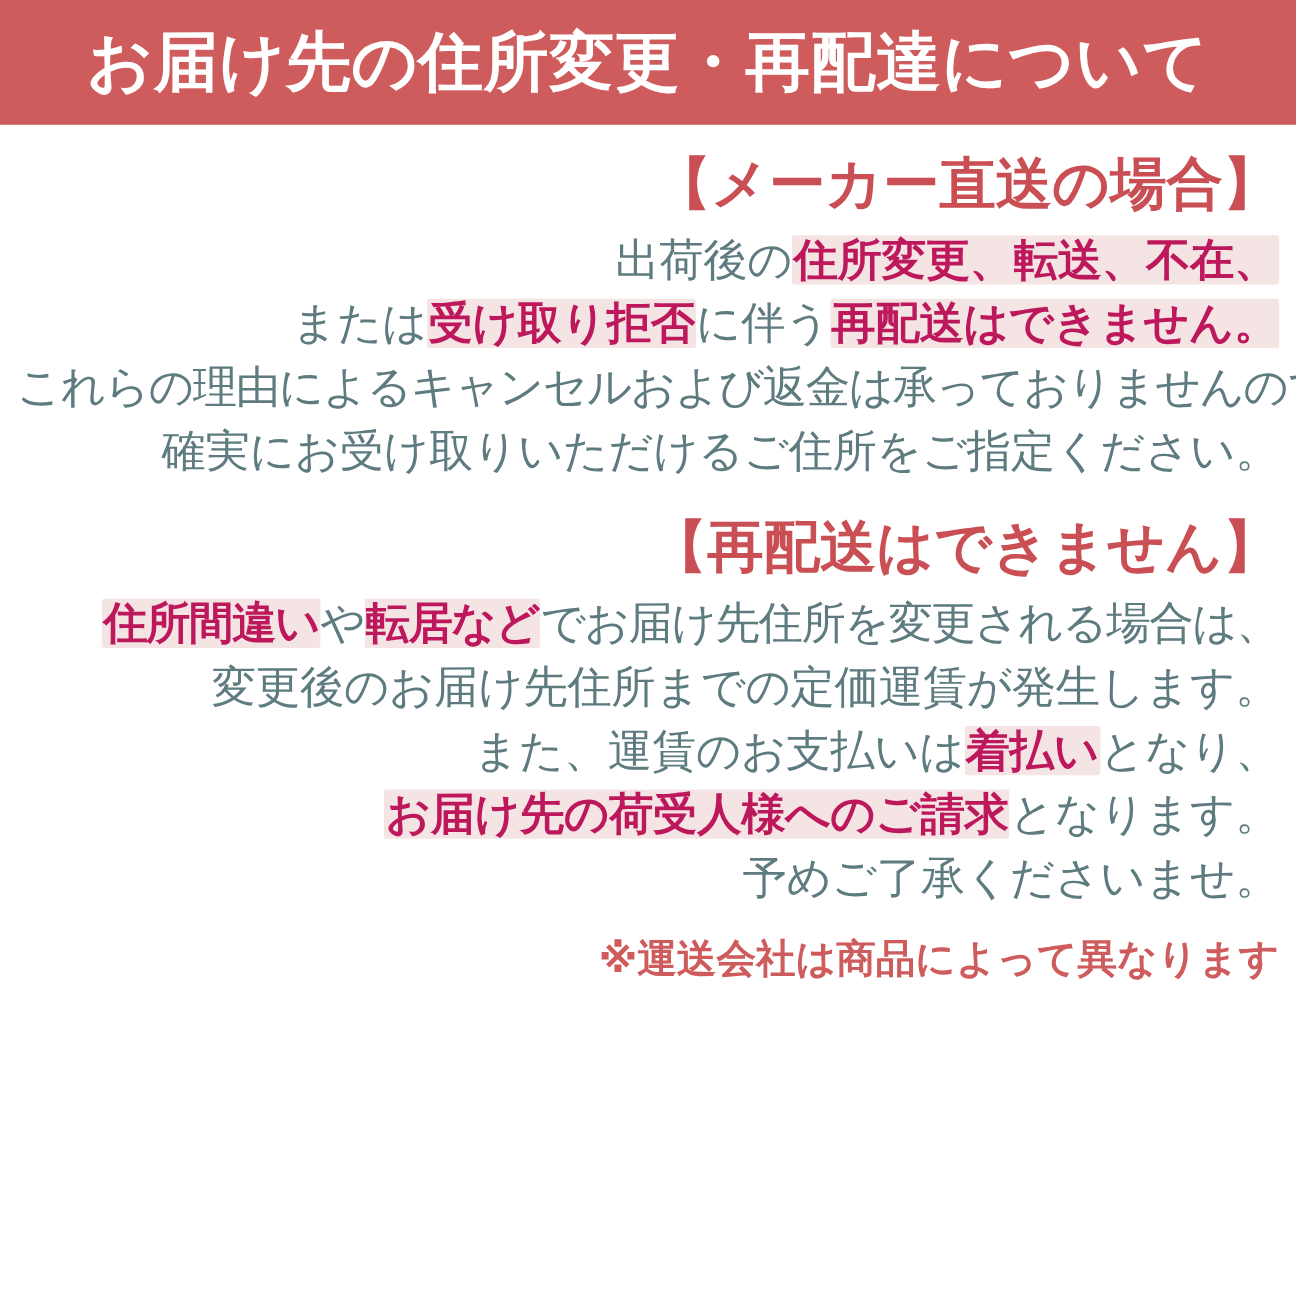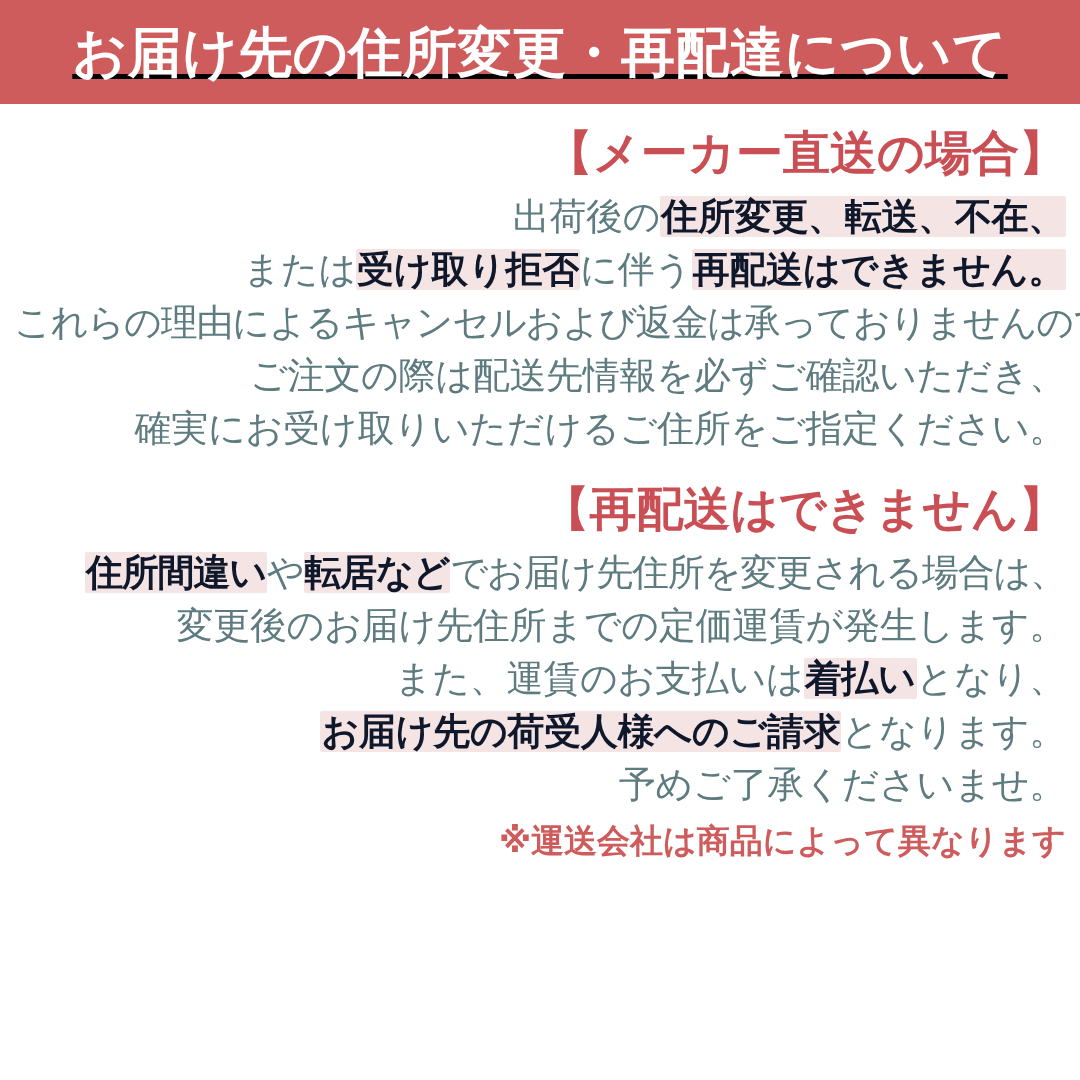--- a/index.html
+++ b/index.html
@@ -23,21 +23,20 @@
 
   
   .header {
     width: 100%;
     height: 104px;
     background: #cf5c5c;
     display: flex;
     align-items: center;
     justify-content: center;
     box-sizing: border-box;
-    text-decoration: underline;
   }
   .header-title {
     color: #ffffff;
     font-size: 54px;
     font-weight: bold;
     letter-spacing: 0.5px;
     line-height: 1;
     white-space: nowrap;
   }
 
@@ -67,33 +66,33 @@
     margin: 2px 0;
     white-space: nowrap;
     letter-spacing: -0.3px;
   }
   .line.tight {
     letter-spacing: -1.2px;
   }
 
   
   .hl-green {
-    color: #0f172a;
+    color: #be185d;
     background: #f5e4e4;
     font-weight: bold;
     padding: 0 1px;
     border-radius: 2px;
   }
 
   .note {
     color: #cf5c5c;
     font-size: 33px;
     font-weight: bold;
     line-height: 1.3;
-    margin-top: 10px;
+    margin-top: 21px;
     white-space: nowrap;
   }
 </style>
 </head>
 <body>
 
 <div class="page">
 
   <div class="header">
     <div class="header-title">お届け先の住所変更・再配達について</div>
@@ -108,23 +107,20 @@
     </div>
 
     <div class="line">
       <span>または</span><span class="hl-green">受け取り拒否</span><span>に伴う</span><span class="hl-green">再配送はできません。</span>
     </div>
 
     <div class="line tight">
       <span>これらの理由によるキャンセルおよび返金は承っておりませんので、</span>
     </div>
 
-    <div class="line">
-      <span>ご注文の際は配送先情報を必ずご確認いただき、</span>
-    </div>
 
     <div class="line">
       <span>確実にお受け取りいただけるご住所をご指定ください。</span>
     </div>
 
     <div class="section-heading second">【再配送はできません】</div>
 
     <div class="line tight">
       <span class="hl-green">住所間違い</span><span>や</span><span class="hl-green">転居など</span><span>でお届け先住所を変更される場合は、</span>
     </div>

